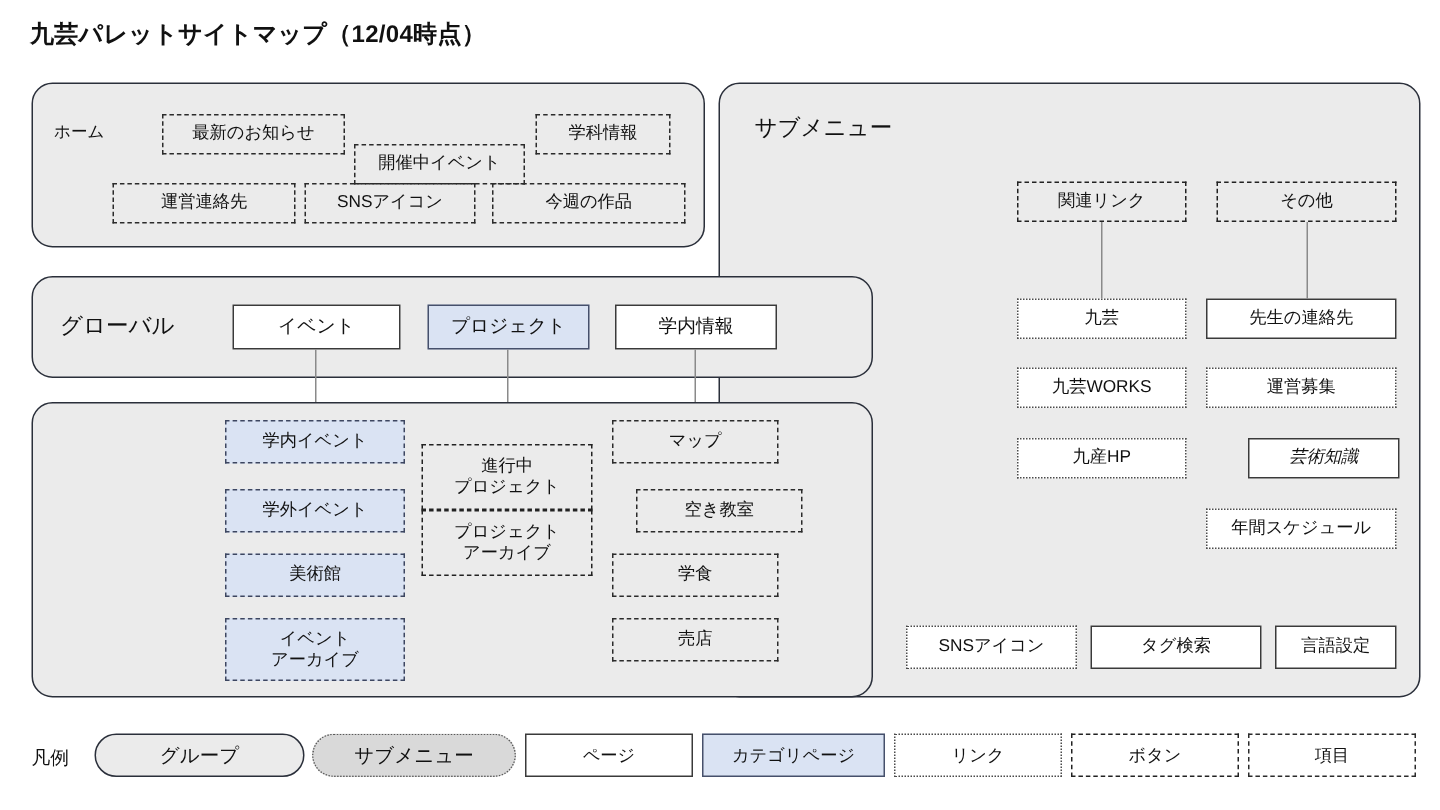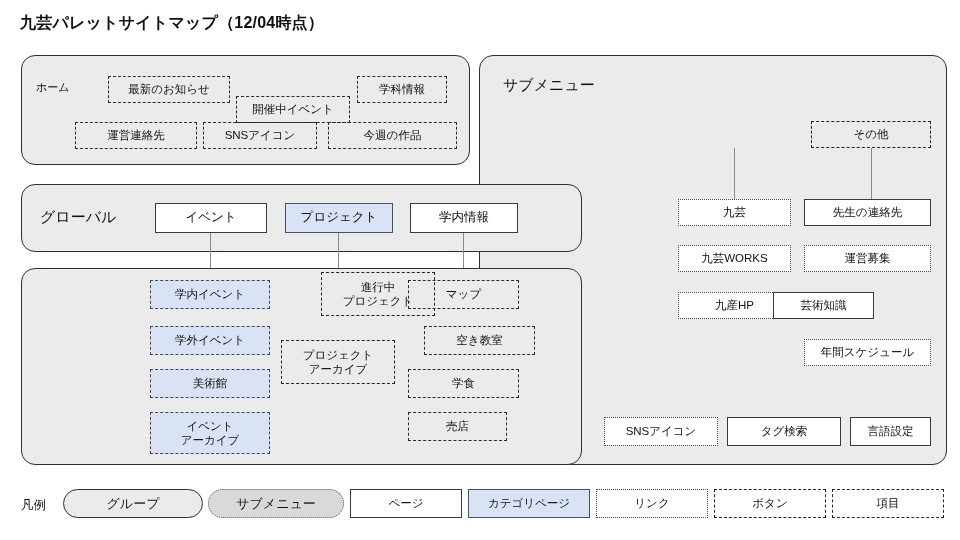--- a/index.html
+++ b/index.html
@@ -89,32 +89,33 @@
 </head>
 <body>
 
 <div id="stage">
 
   <div class="title">九芸パレットサイトマップ（12/04時点）</div>
 
   <div class="group" style="left:479px;top:55px;width:468px;height:410px;"></div>
   <div class="group-label" style="left:503px;top:76px;font-size:15px;">サブメニュー</div>
 
+  <div class="node t-button" style="left:678px;top:121px;width:113px;height:27px;">関連リンク</div>
   <div class="node t-button" style="left:811px;top:121px;width:120px;height:27px;">その他</div>
 
   <div class="conn" style="left:734px;top:148px;height:51px;"></div>
   <div class="conn" style="left:871px;top:148px;height:51px;"></div>
 
   <div class="node t-link" style="left:678px;top:199px;width:113px;height:27px;">九芸</div>
   <div class="node t-link" style="left:678px;top:245px;width:113px;height:27px;">九芸WORKS</div>
   <div class="node t-link" style="left:678px;top:292px;width:113px;height:27px;">九産HP</div>
 
   <div class="node t-page" style="left:804px;top:199px;width:127px;height:27px;">先生の連絡先</div>
   <div class="node t-link" style="left:804px;top:245px;width:127px;height:27px;">運営募集</div>
-  <div class="node t-page" style="left:773px;top:292px;width:101px;height:27px;">芸術知識</div>
+  <div class="node t-page" style="left:832px;top:292px;width:101px;height:27px;font-style:italic;">芸術知識</div>
   <div class="node t-link" style="left:804px;top:339px;width:127px;height:27px;">年間スケジュール</div>
 
   <div class="node t-link" style="left:604px;top:417px;width:114px;height:29px;">SNSアイコン</div>
   <div class="node t-page" style="left:727px;top:417px;width:114px;height:29px;">タグ検索</div>
   <div class="node t-page" style="left:850px;top:417px;width:81px;height:29px;">言語設定</div>
 
   <div class="group" style="left:21px;top:55px;width:449px;height:110px;"></div>
   <div class="group-label" style="left:36px;top:80px;font-size:11px;">ホーム</div>
 
   <div class="node t-item" style="left:108px;top:76px;width:122px;height:27px;">最新のお知らせ</div>
@@ -137,29 +138,29 @@
   <div class="conn" style="left:463px;top:233px;height:47px;"></div>
 
   <div class="group" style="left:21px;top:268px;width:561px;height:197px;"></div>
 
   <div class="node t-item-fill" style="left:150px;top:326px;width:120px;height:29px;">学外イベント</div>
   <div class="node t-item-fill" style="left:150px;top:280px;width:120px;height:29px;">学内イベント</div>
   <div class="node t-item-fill" style="left:150px;top:369px;width:120px;height:29px;">美術館</div>
   <div class="node t-item-fill" style="left:150px;top:412px;width:120px;height:42px;">イベント
 アーカイブ</div>
 
-  <div class="node t-button" style="left:281px;top:272px;width:114px;height:44px;margin-left:40px;">進行中
+  <div class="node t-button" style="left:281px;top:296px;width:114px;height:44px;">進行中
 プロジェクト</div>
   <div class="node t-button" style="left:281px;top:340px;width:114px;height:44px;">プロジェクト
 アーカイブ</div>
 
   <div class="node t-item" style="left:408px;top:280px;width:111px;height:29px;">マップ</div>
   <div class="node t-item" style="left:408px;top:326px;width:111px;height:29px;margin-left:16px;">空き教室</div>
   <div class="node t-item" style="left:408px;top:369px;width:111px;height:29px;">学食</div>
-  <div class="node t-item" style="left:408px;top:412px;width:99px;height:29px;">売店</div>
+  <div class="node t-item" style="left:408px;top:412px;width:111px;height:29px;">売店</div>
 
   <div class="legend-label" style="left:21px;top:497px;">凡例</div>
 
   <div class="lg lg-group" style="left:63px;top:489px;width:140px;height:29px;">グループ</div>
   <div class="lg lg-sub" style="left:208px;top:489px;width:136px;height:29px;">サブメニュー</div>
   <div class="lg t-page" style="left:350px;top:489px;width:112px;height:29px;">ページ</div>
   <div class="lg t-category" style="left:468px;top:489px;width:122px;height:29px;">カテゴリページ</div>
   <div class="lg t-link" style="left:596px;top:489px;width:112px;height:29px;">リンク</div>
   <div class="lg t-button" style="left:714px;top:489px;width:112px;height:29px;">ボタン</div>
   <div class="lg t-item" style="left:832px;top:489px;width:112px;height:29px;">項目</div>

